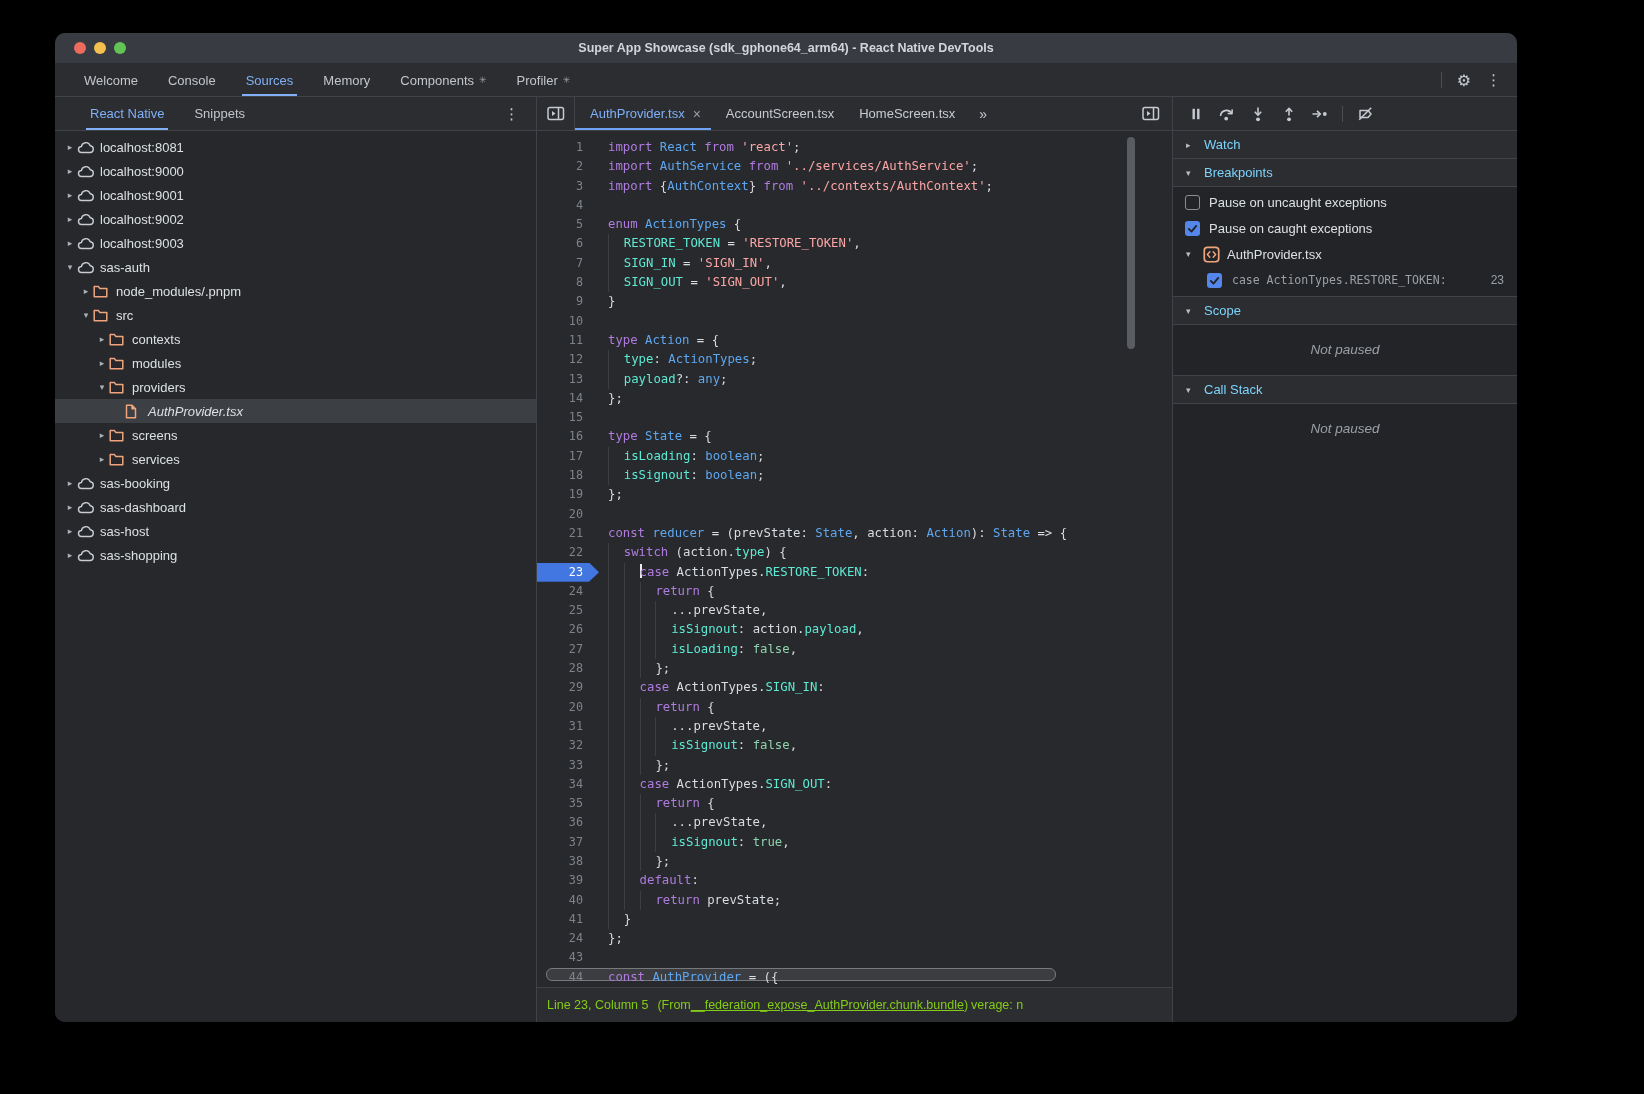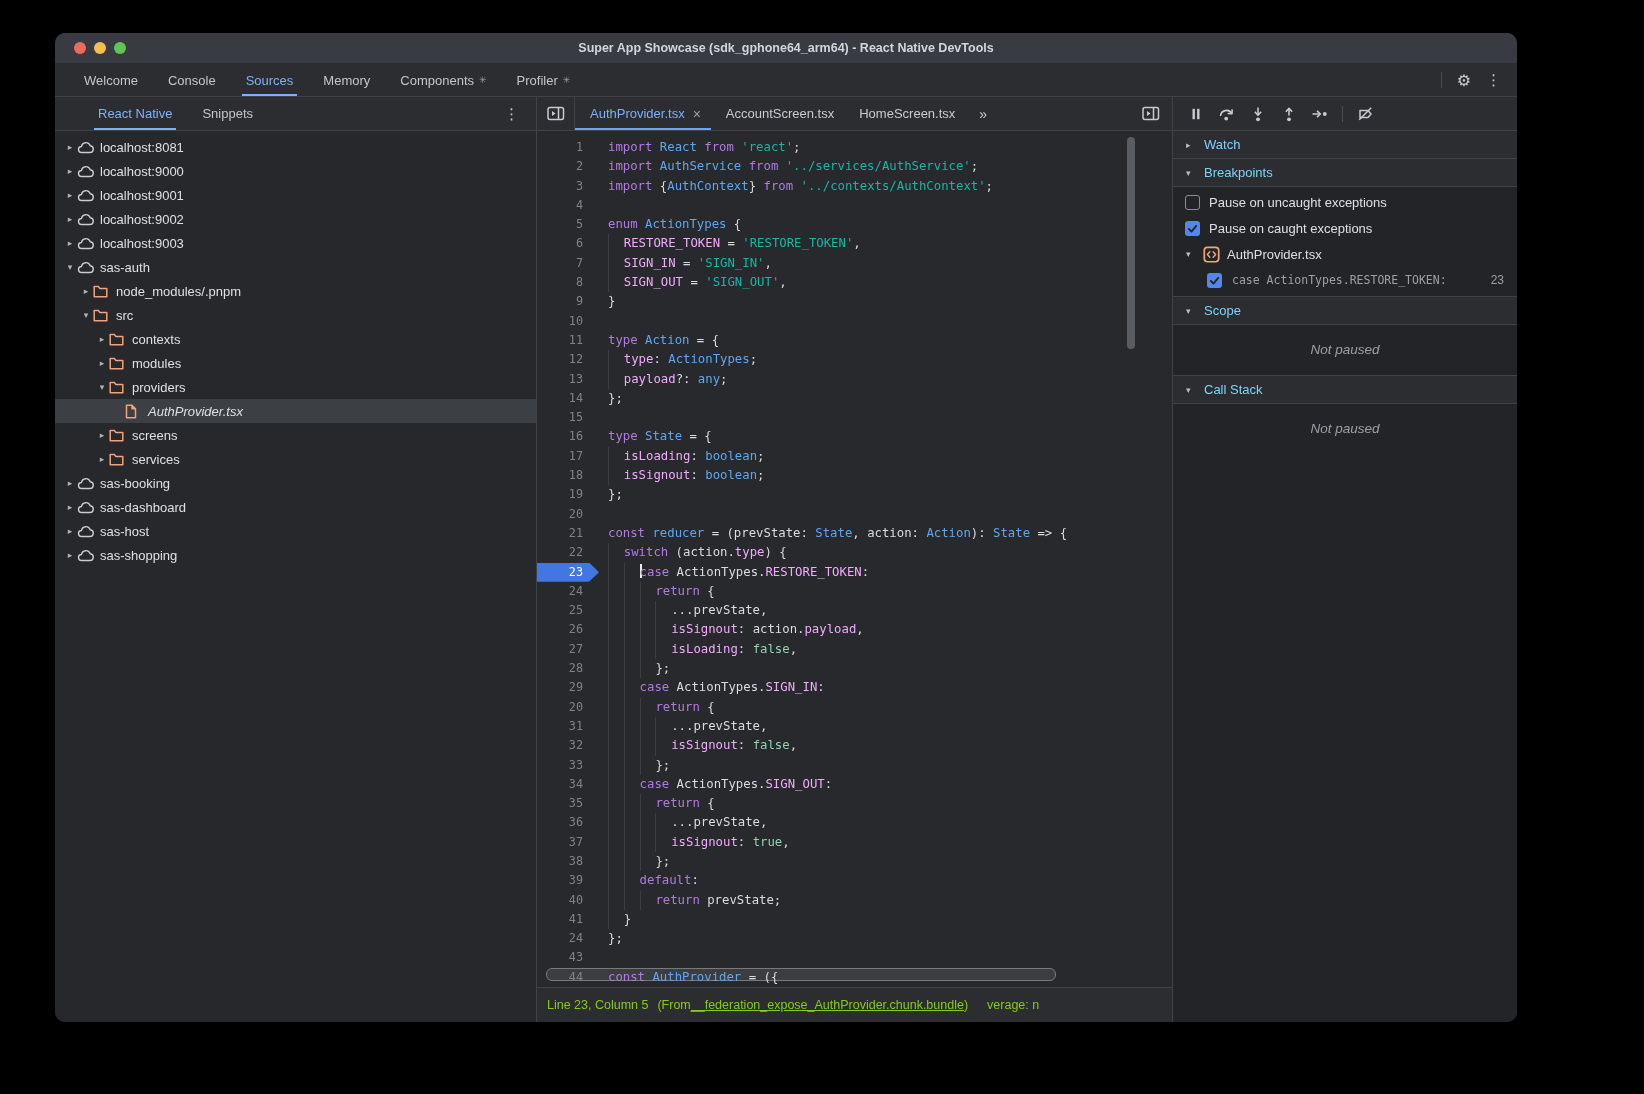--- a/index.html
+++ b/index.html
@@ -26,21 +26,21 @@
   .tab-badge{font-size:9px;color:#9AA0A6;margin-left:5px;}
   .toolbar-right{margin-left:auto;display:flex;align-items:center;gap:15px;padding-right:16px;}
   .vdiv{width:1px;height:16px;background:#4A4E52;}
   .gear{font-size:16px;color:#C6CAD1;}
   .kebab{font-size:15px;color:#C6CAD1;}
   
   .content{flex:1;display:flex;min-height:0;}
   .leftpanel{flex:0 0 481px;width:481px;border-right:1px solid #3F4246;background:#26282B;
              display:flex;flex-direction:column;min-height:0;}
   .panelnav{flex:0 0 33px;background:#2B2D30;border-bottom:1px solid #3F4246;display:flex;
-            align-items:stretch;padding-left:28px;}
+            align-items:stretch;padding-left:20px;}
   .pn-kebab{margin-left:auto;align-self:center;padding-right:17px;color:#C6CAD1;font-size:15px;}
   .tree{flex:1;padding-top:4px;overflow:hidden;}
   .trow{height:24px;display:flex;align-items:center;font-size:13px;color:#DDE0E3;}
   .trow.selected{background:#3C3F44;}
   .tarrow{width:14px;font-size:9px;color:#ACB0B6;text-align:center;flex:0 0 14px;}
   .ticon{flex:0 0 19px;width:19px;display:flex;align-items:center;}
   .tlabel{margin-left:4px;white-space:nowrap;}
   .tlabel.italic{font-style:italic;}
   
   .editor{flex:1;min-width:0;display:flex;flex-direction:column;background:#27292C;}
@@ -58,33 +58,33 @@
   .codewrap{flex:1;position:relative;overflow:hidden;padding-top:7px;background:#27292C;}
   .cline{display:flex;height:19.3px;line-height:19.3px;font-family:"DejaVu Sans Mono",monospace;
          font-size:12.3px;white-space:pre;position:relative;}
   .lnflag{position:absolute;left:0;top:0;bottom:0;width:62px;background:#4276E0;
           clip-path:polygon(0 0,52px 0,62px 50%,52px 100%,0 100%);}
   .ln{flex:0 0 46px;text-align:right;color:#7E838A;font-size:11.8px;padding-right:8px;
       position:relative;z-index:1;}
   .cline.bp .ln{color:#FFFFFF;}
   .gap{flex:0 0 17px;}
   .ltext{color:#D9DCE0;position:relative;z-index:1;}
-  .tok-kw{color:#B07CE0;} .tok-id{color:#5EA7F0;} .tok-prop{color:#f0abfc;}
-  .tok-str{color:#14b8a6;} .tok-bool{color:#8FD4AD;} .tok-pl{color:#D9DCE0;}
+  .tok-kw{color:#B07CE0;} .tok-id{color:#5EA7F0;} .tok-prop{color:#5eead4;}
+  .tok-str{color:#fca5a5;} .tok-bool{color:#8FD4AD;} .tok-pl{color:#D9DCE0;}
   .guide{display:inline-block;width:2ch;height:19.3px;border-left:1px solid #3B3E42;vertical-align:top;}
   .caret{display:inline-block;width:2px;height:14px;background:#EAECEF;vertical-align:-2px;margin-right:-2px;}
   .vscroll{position:absolute;right:37px;top:6px;width:8px;height:212px;background:#595D62;border-radius:4px;}
   .hscroll{position:absolute;left:9px;bottom:6px;width:508px;height:11px;border:1px solid #77797D;
            background:rgba(120,124,129,.25);border-radius:6px;}
   .statusbar{flex:0 0 34px;background:#2B2D30;border-top:1px solid #3F4246;display:flex;
              align-items:center;padding-left:10px;font-size:12.5px;color:#84cc16;white-space:nowrap;
              overflow:hidden;}
   .status-pos{margin-right:9px;}
   .status-link{text-decoration:underline;}
-  .status-overflow{margin-left:19px;}
+  .status-overflow{margin-left:3px;}
   
   .rightpanel{flex:0 0 344px;width:344px;border-left:1px solid #3F4246;background:#222427;
               display:flex;flex-direction:column;color:#DDE0E3;font-size:13px;min-height:0;}
   .dbg-toolbar{flex:0 0 33px;background:#2B2D30;border-bottom:1px solid #3F4246;display:flex;
                align-items:center;padding-left:7px;}
   .dbg-btn{width:31px;height:28px;display:flex;align-items:center;justify-content:center;}
   .dbg-divider{width:1px;height:16px;background:#4A4E52;margin:0 7px;}
   .sect-h{height:27px;display:flex;align-items:center;background:#2B2D30;border-bottom:1px solid #3F4246;
           border-top:1px solid #3F4246;margin-top:-1px;padding-left:13px;gap:8px;}
   .sect-h:first-of-type{margin-top:0;border-top:none;}

